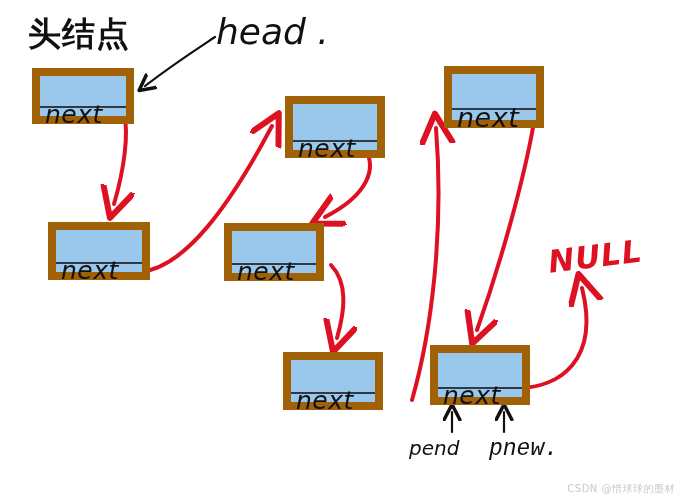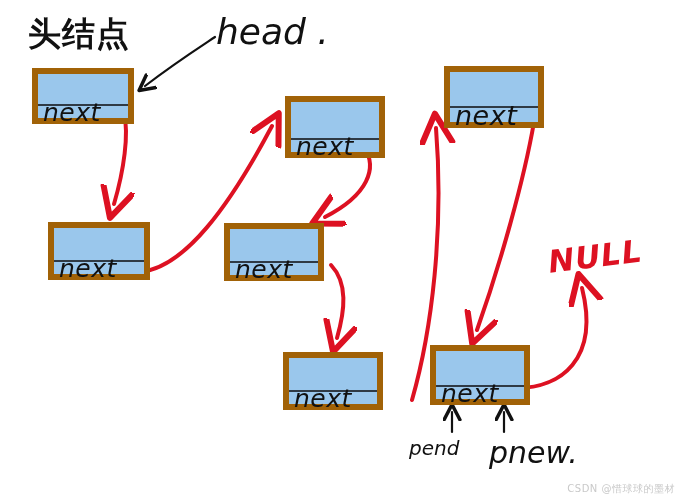--- a/index.html
+++ b/index.html
@@ -20,21 +20,21 @@
   #diagram-svg {
     position: absolute;
     left: 0;
     top: 0;
     width: 681px;
     height: 500px;
   }
   .node-box {
     position: absolute;
     background: #9ac7ec;
-    border: 6px solid #a16207;
+    border: 8px solid #a16207;
     box-sizing: border-box;
   }
   .node-divider {
     position: absolute;
     left: 0;
     right: 0;
     border-top: 2px solid #2f3a45;
   }
   .node-label {
     position: absolute;
@@ -89,22 +89,23 @@
   }
   #label-pend {
     left: 409px;
     top: 438px;
     font-size: 20px;
     letter-spacing: 0px;
   }
   #label-pnew {
     left: 489px;
     top: 438px;
-    font-size: 30px;
+    font-size: 23px;
     letter-spacing: 0px;
+    font-family: Liberation Mono, monospace;
   }
   #watermark {
     position: absolute;
     right: 6px;
     bottom: 4px;
     font-size: 10px;
     color: #c9c9c9;
     font-family: "DejaVu Sans", sans-serif;
     letter-spacing: 0.5px;
     white-space: nowrap;

